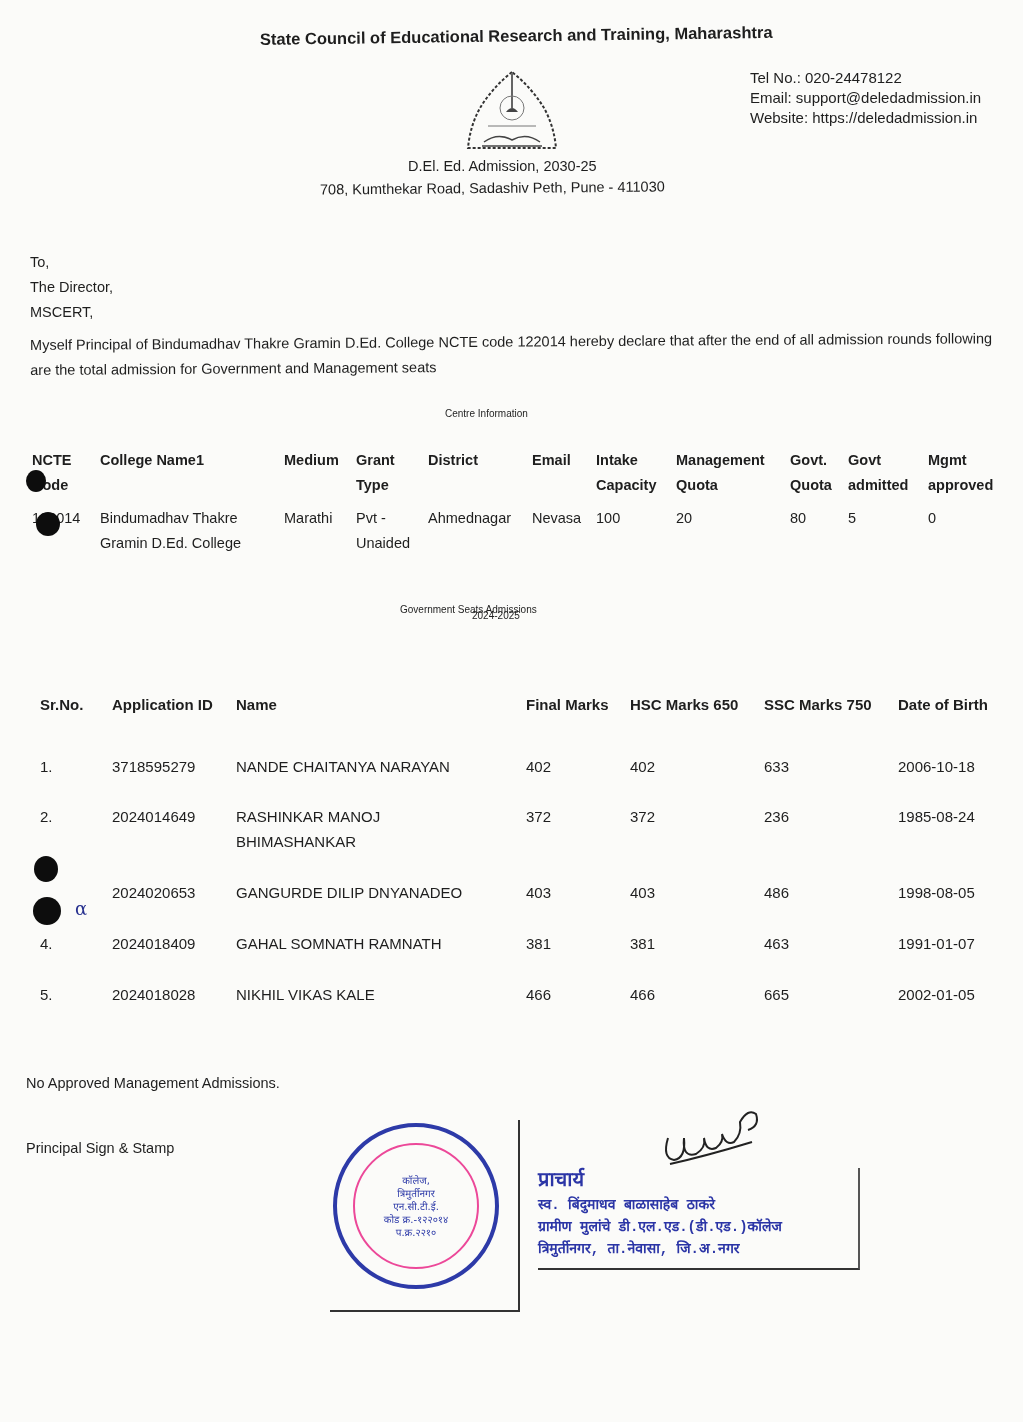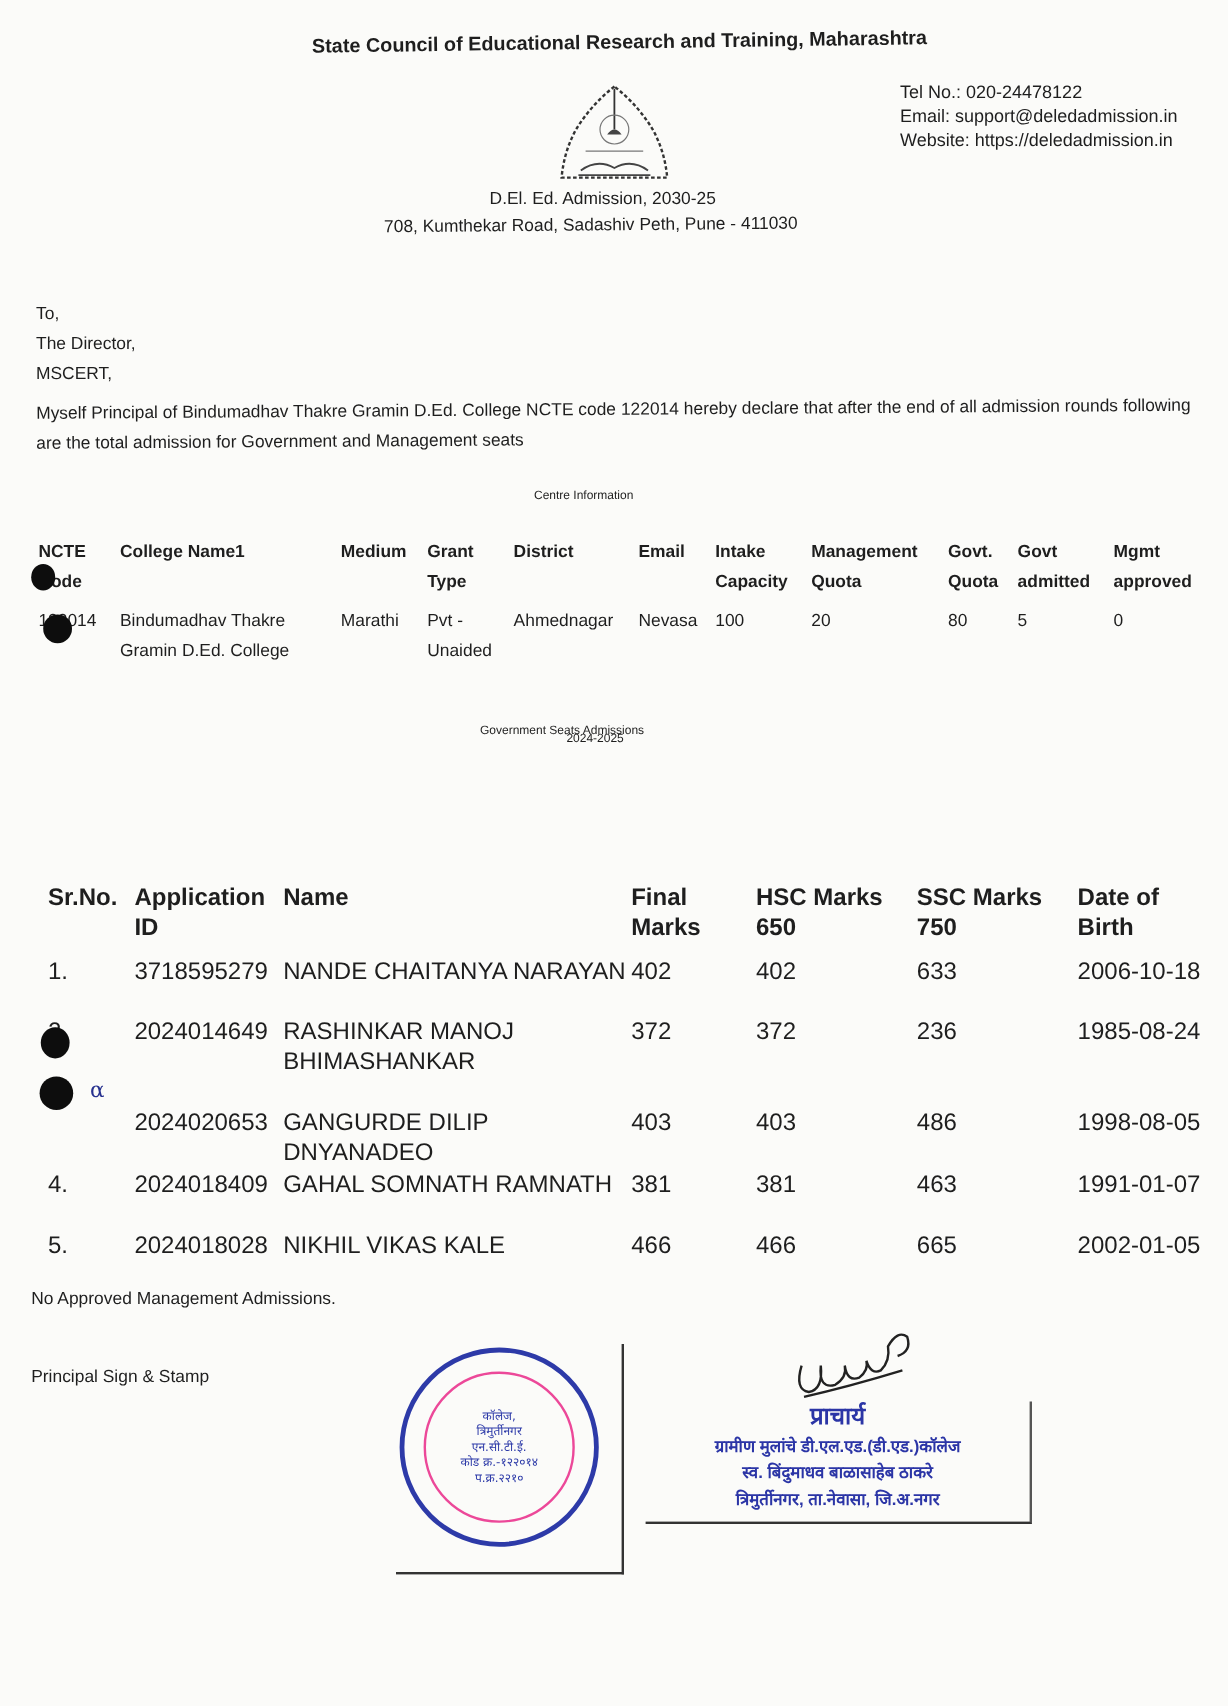--- a/index.html
+++ b/index.html
@@ -20,21 +20,21 @@
     .addressee { left: 30px; top: 250px; font-size: 14.5px; line-height: 25px; }
     .declaration { left: 30px; top: 333px; font-size: 14.5px; line-height: 25px; width: 985px; white-space: normal; transform: rotate(-0.4deg); transform-origin: left top; }
     .section-title { font-size: 10px; }
     .centre-title { left: 445px; top: 408px; }
     table { border-collapse: collapse; }
     .centre-table { position: absolute; left: 32px; top: 448px; font-size: 14.5px; }
     .centre-table th { font-weight: bold; text-align: left; vertical-align: top; padding: 0 8px 0 0; line-height: 25px; }
     .centre-table td { text-align: left; vertical-align: top; padding: 8px 8px 0 0; line-height: 25px; }
     .gov-title { left: 400px; top: 604px; }
     .gov-year { left: 472px; top: 610px; }
-    .adm-table { position: absolute; left: 40px; top: 736px; font-size: 20px; }
+    .adm-table { position: absolute; left: 40px; top: 692px; font-size: 15px; }
     .adm-table th { font-weight: bold; text-align: left; vertical-align: top; line-height: 25px; padding: 0; }
     .adm-table td { vertical-align: top; line-height: 25px; padding: 0; }
     .adm-table tr.row td { padding-top: 0; }
     .c-sr { width: 72px; }
     .c-id { width: 124px; }
     .c-name { width: 290px; }
     .c-final { width: 104px; }
     .c-hsc { width: 134px; }
     .c-ssc { width: 134px; }
     .c-dob { width: 110px; }
@@ -48,22 +48,22 @@
     .stamp-round .inner {
       position: absolute; left: 16px; top: 16px; right: 16px; bottom: 16px;
       border: 2px solid #ec4899; border-radius: 50%;
       display: flex; flex-direction: column; align-items: center; justify-content: center;
       font-size: 10px; font-weight: normal; line-height: 13px; text-align: center; white-space: normal;
       font-family: "DejaVu Sans", sans-serif;
     }
     .stamp-bracket { left: 330px; top: 1120px; width: 188px; height: 190px; border-right: 2px solid #333; border-bottom: 2px solid #333; }
     .signature { left: 656px; top: 1098px; width: 110px; height: 80px; }
     .principal-stamp {
-      left: 538px; top: 1168px; width: 320px; color: #2b35a6; text-align: center;
-      font-family: Liberation Sans, sans-serif; font-weight: bold; white-space: normal;
+      left: 538px; top: 1168px; width: 320px; color: #2b35a6; 
+      font-family: Liberation Mono, monospace; font-weight: bold; white-space: normal;
       border-bottom: 2px solid #333; border-right: 2px solid #555; padding-bottom: 8px;
     }
     .principal-stamp .title { font-size: 20px; line-height: 26px; }
     .principal-stamp .line { font-size: 14px; line-height: 22px; }
     .redact { position: absolute; background: #0d0d0d; border-radius: 50%; }
     .tick { position: absolute; font-size: 18px; color: #27318f; font-family: "DejaVu Serif", serif; }
   </style>
 </head>
 <body>
 
@@ -218,16 +218,16 @@
 </div>
 
 <div class="abs signature">
   <svg width="110" height="80" viewBox="0 0 110 80">
     <path d="M12 40 Q6 60 18 62 Q30 60 28 40 Q26 60 40 56 Q50 50 48 40 Q50 54 60 50 Q68 44 66 36 Q70 48 78 44 Q86 36 84 24 Q92 10 100 16 Q104 28 92 32 M14 66 Q50 58 96 44" fill="none" stroke="#222" stroke-width="2"></path>
   </svg>
 </div>
 
 <div class="abs principal-stamp">
   <div class="title">प्राचार्य</div>
+  <div class="line">स्व. बिंदुमाधव बाळासाहेब ठाकरे</div>
   <div class="line">ग्रामीण मुलांचे डी.एल.एड.(डी.एड.)कॉलेज</div>
-  <div class="line">स्व. बिंदुमाधव बाळासाहेब ठाकरे</div>
   <div class="line">त्रिमुर्तीनगर, ता.नेवासा, जि.अ.नगर</div>
 </div>
 
 </body></html>

